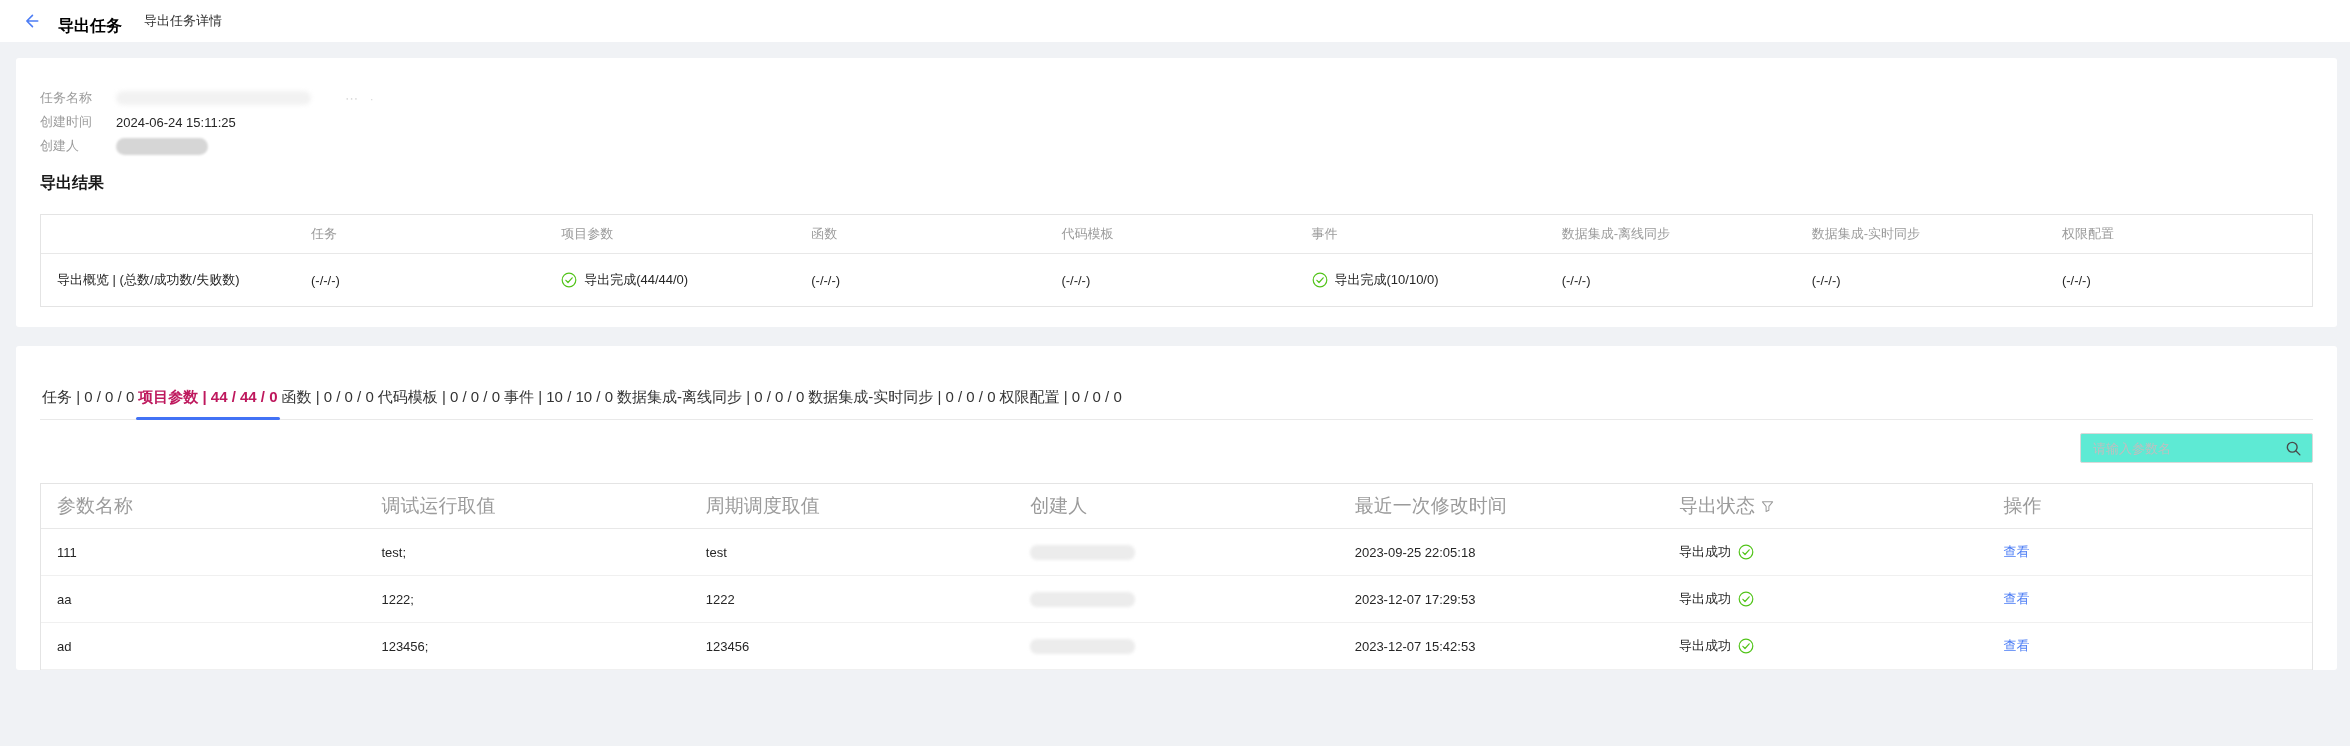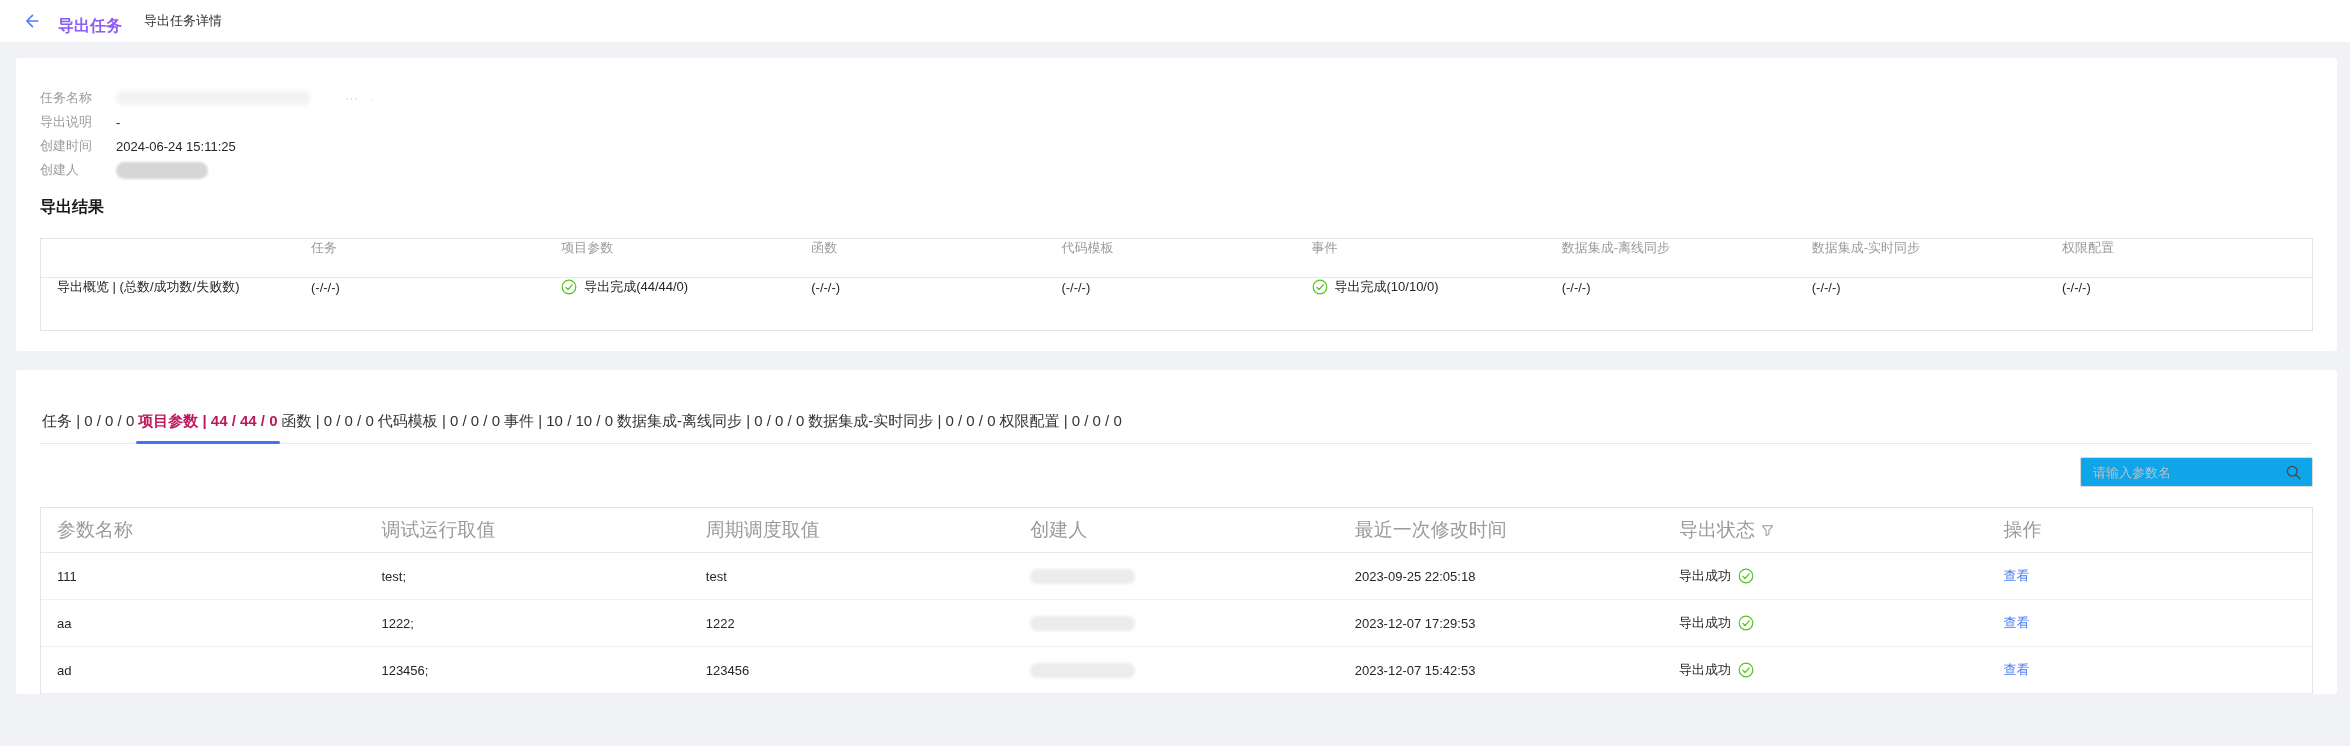--- a/index.html
+++ b/index.html
@@ -6,52 +6,52 @@
   html,body { margin:0; padding:0; }
   body {
     width:2350px; height:746px; overflow:hidden;
     background:#f0f2f5;
     font-family:"Liberation Sans","DejaVu Sans",sans-serif;
     font-size:13px; color:#262626;
   }
   
   .topbar { height:42px; background:#fff; display:flex; align-items:center; padding:0 24px 0 22px; }
   .back-btn { width:18px; height:18px; margin-right:18px; cursor:pointer; display:flex; align-items:center; }
-  .page-title { font-size:16px; font-weight:bold; color:#8b5cf6; margin-right:22px;margin-top:10px; }
+  .page-title { font-size:16px; font-weight:bold; color:#000000; margin-right:22px;margin-top:10px; }
   .page-subtitle { font-size:13px; color:#333; }
   
   .content { padding:16px 13px 0 16px; }
   .card { background:#fff; border-radius:3px; padding:28px 24px 20px 24px; margin-bottom:19px; }
   .card-title { font-size:16px; font-weight:bold; color:#1a1a1a; margin:0 0 20px 0; }
   
   .ov-field { display:flex; align-items:center; height:24px; }
   .ov-label { width:62px; color:#9b9b9b; margin-right:14px; flex:none; }
   .ov-value { color:#262626; }
   .redact { display:inline-block; vertical-align:middle; background:#e9e9e9; border-radius:7px; filter:blur(2px); }
   .redact--task_name { width:195px; height:14px; background:#f2f2f2; position:relative; }
   .redact-tail { color:#c9c9c9; opacity:.65; margin-left:34px; letter-spacing:4px; filter:blur(.4px); }
   .redact--creator { width:92px; height:17px; background:#d6d6d6; border-radius:9px; filter:blur(1.2px); }
   .redact--row { width:105px; height:15px; background:#ececec; border-radius:7px; filter:blur(1.8px); }
   
   .results-title { margin-top:15px; }
   .rt-wrap { border:1px solid #e4e4e4; }
-  .rt-row { display:flex; align-items:flex-start; }
+  .rt-row { display:flex; align-items:center; }
   .rt-header { height:39px; border-bottom:1px solid #e8e8e8; color:#9b9b9b; }
   .rt-body { height:52px; }
   .rt-cell0 { width:270px; flex:none; padding-left:16px; }
   .rt-cell { flex:1; display:flex; align-items:center; gap:7px; padding-right:8px; }
   .check-icon { width:16px; height:16px; flex:none; display:inline-flex; }
   
   .tabs { display:flex; border-bottom:1px solid #e9e9e9; margin-top:14px; }
   .tab { font-size:15px; color:#333; padding:0 2px 12px 2px; position:relative; cursor:pointer; white-space:nowrap; }
   .tab.active { font-weight:bold; color:#be185d; }
   .tab.active::after { content:""; position:absolute; left:0; right:0; bottom:-1px; height:3px; background:#4272f5; border-radius:2px; }
   
   .toolbar { display:flex; justify-content:flex-end; margin:13px 0 20px 0; }
-  .search-box { width:233px; height:30px; border:1px solid #d9d9d9; border-radius:2px; background:#0ea5e9; display:flex; align-items:center; padding:0 10px; }
+  .search-box { width:233px; height:30px; border:1px solid #d9d9d9; border-radius:2px; background:#5eead4; display:flex; align-items:center; padding:0 10px; }
   .search-box input { border:none; outline:none; flex:1; font-size:13px; color:#262626; background:transparent; font-family:inherit; min-width:0; }
   .search-box input::placeholder { color:#bfbfbf; }
   .search-icon { width:17px; height:17px; flex:none; cursor:pointer; display:flex; }
   
   .dt { width:100%; border-collapse:collapse; table-layout:fixed; }
   .dt-wrap { border:1px solid #e4e4e4; border-bottom:none; }
   .dt thead th { font-weight:normal; text-align:left; color:#9b9b9b; padding:9px 16px; border-bottom:1px solid #e8e8e8; font-size:19px; }
   .dt tbody td { padding:14px 16px; border-bottom:1px solid #f0f0f0; font-size:13px; color:#262626; }
   .th-inner { display:inline-flex; align-items:center; gap:6px; }
   .filter-icon { width:13px; height:13px; cursor:pointer; display:inline-flex; }
@@ -73,25 +73,20 @@
 
 <div class="content">
 
   <section class="card">
     <div id="overview-fields">
         <div class="ov-field">
     <span class="ov-label">任务名称</span>
 
     <span class="redact redact--task_name"></span>
     <span class="redact-tail" style="display: inline;">⋯ ·</span>
-  </div>
-        <div class="ov-field">
-    <span class="ov-label">导出说明</span>
-    <span class="ov-value">-</span>
-
   </div>
         <div class="ov-field">
     <span class="ov-label">创建时间</span>
     <span class="ov-value">2024-06-24 15:11:25</span>
 
   </div>
         <div class="ov-field">
     <span class="ov-label">创建人</span>
 
     <span class="redact redact--creator"></span>

